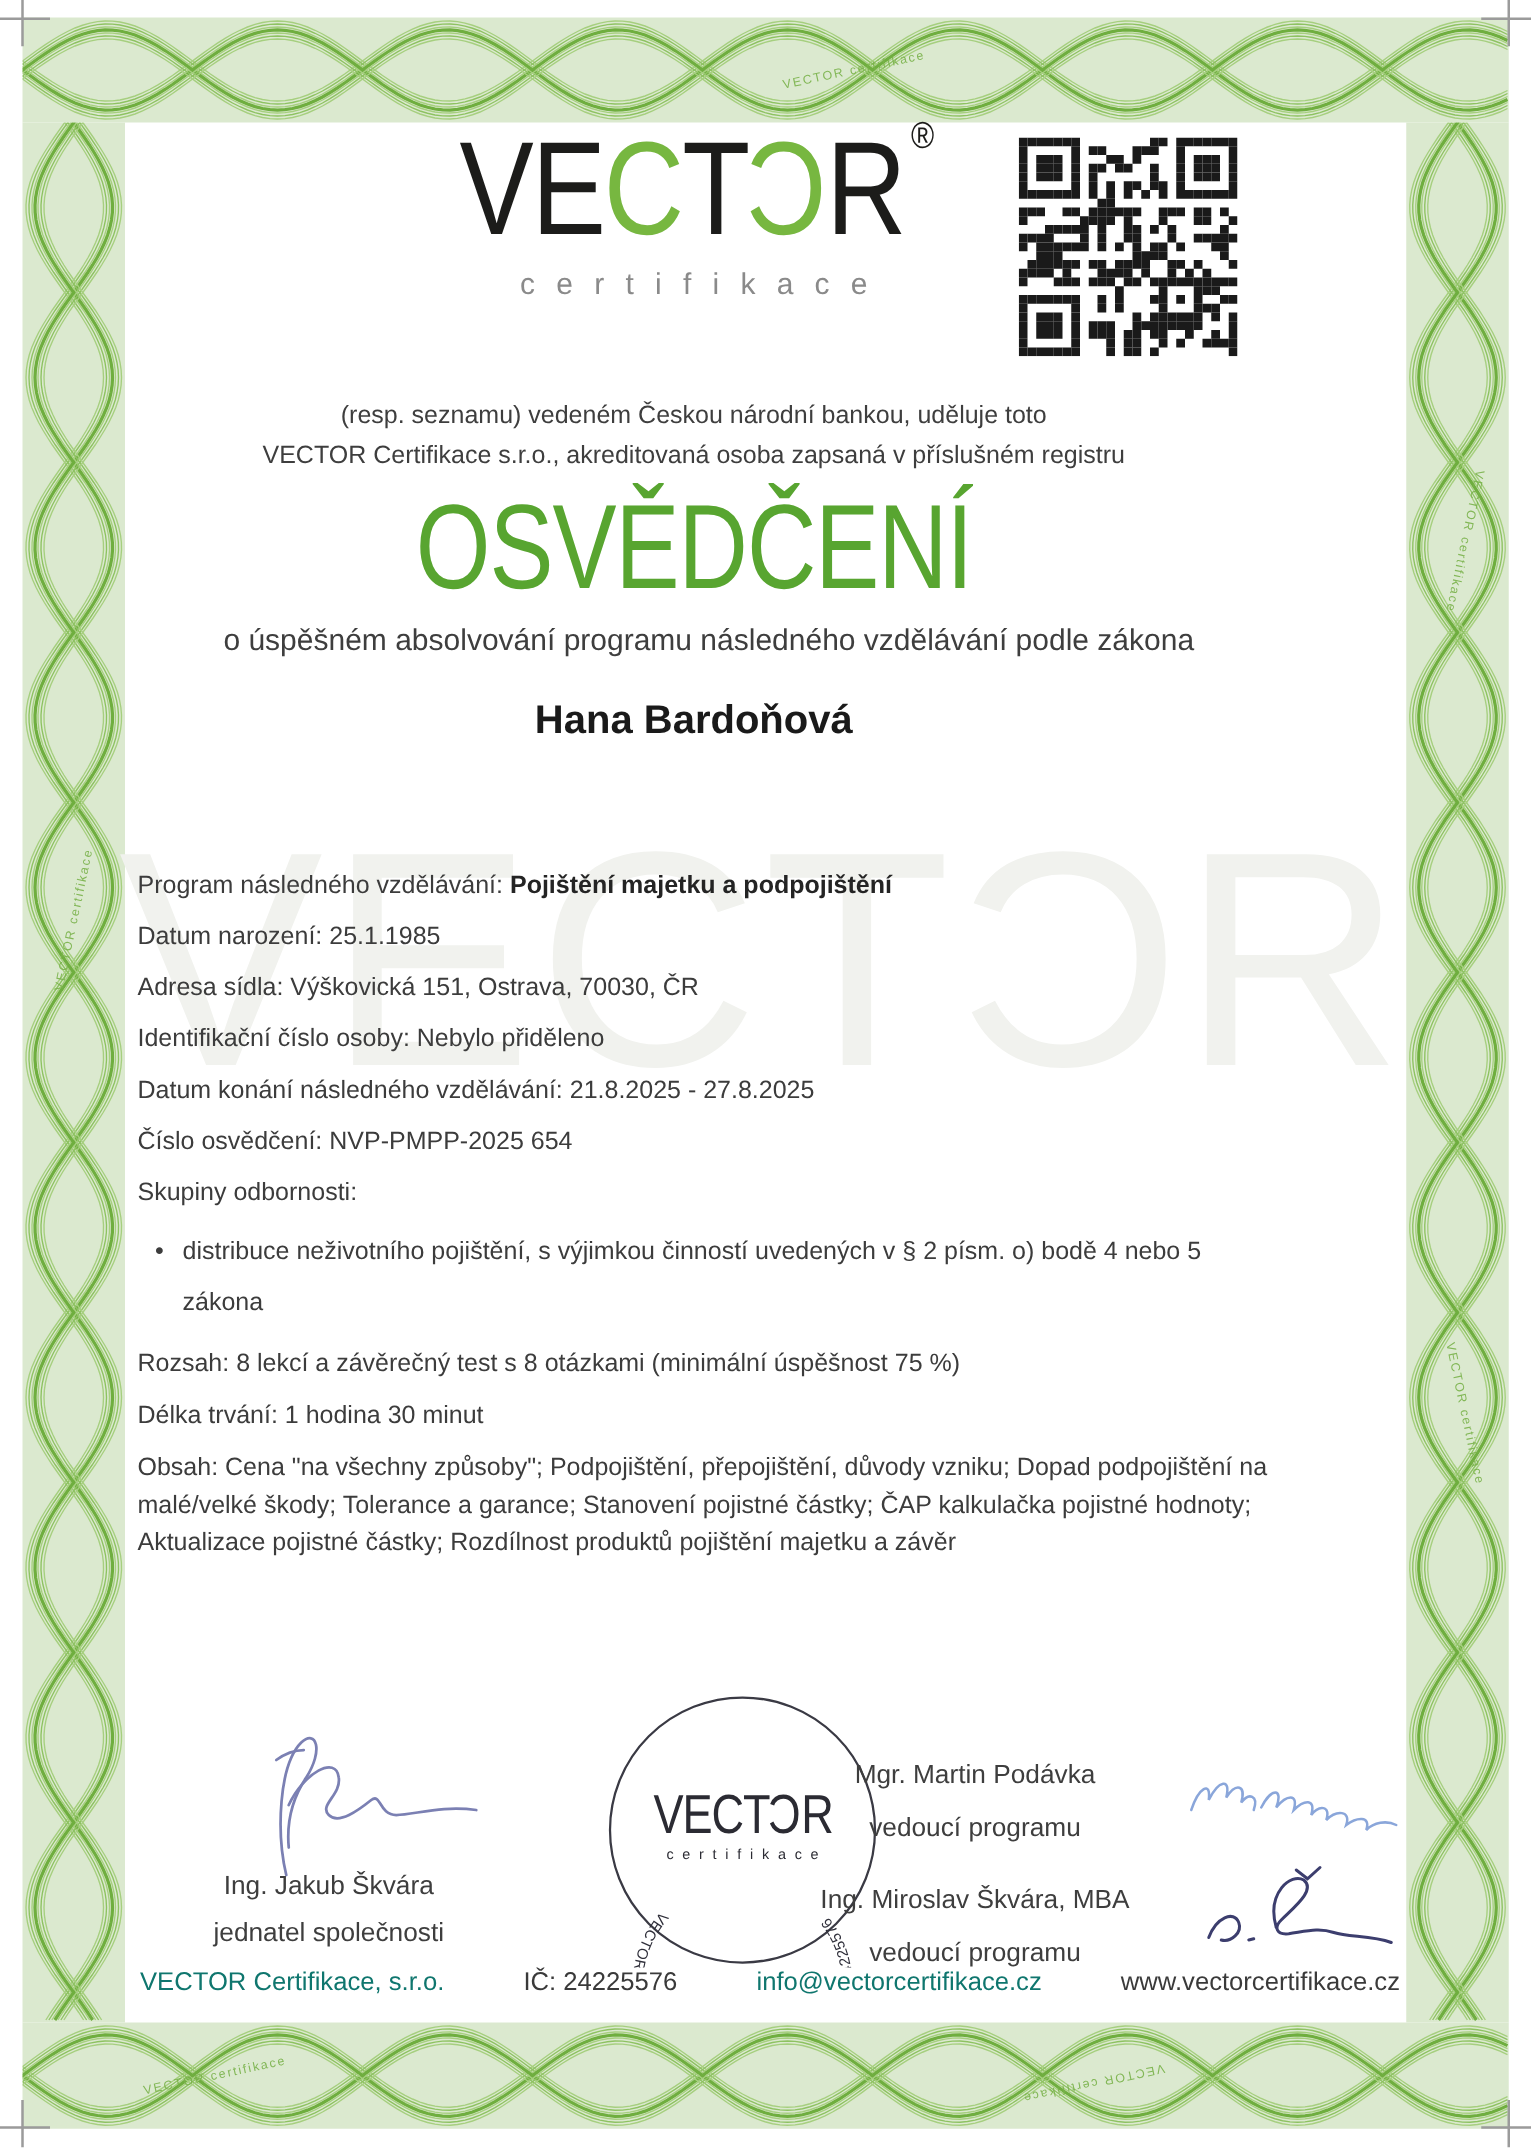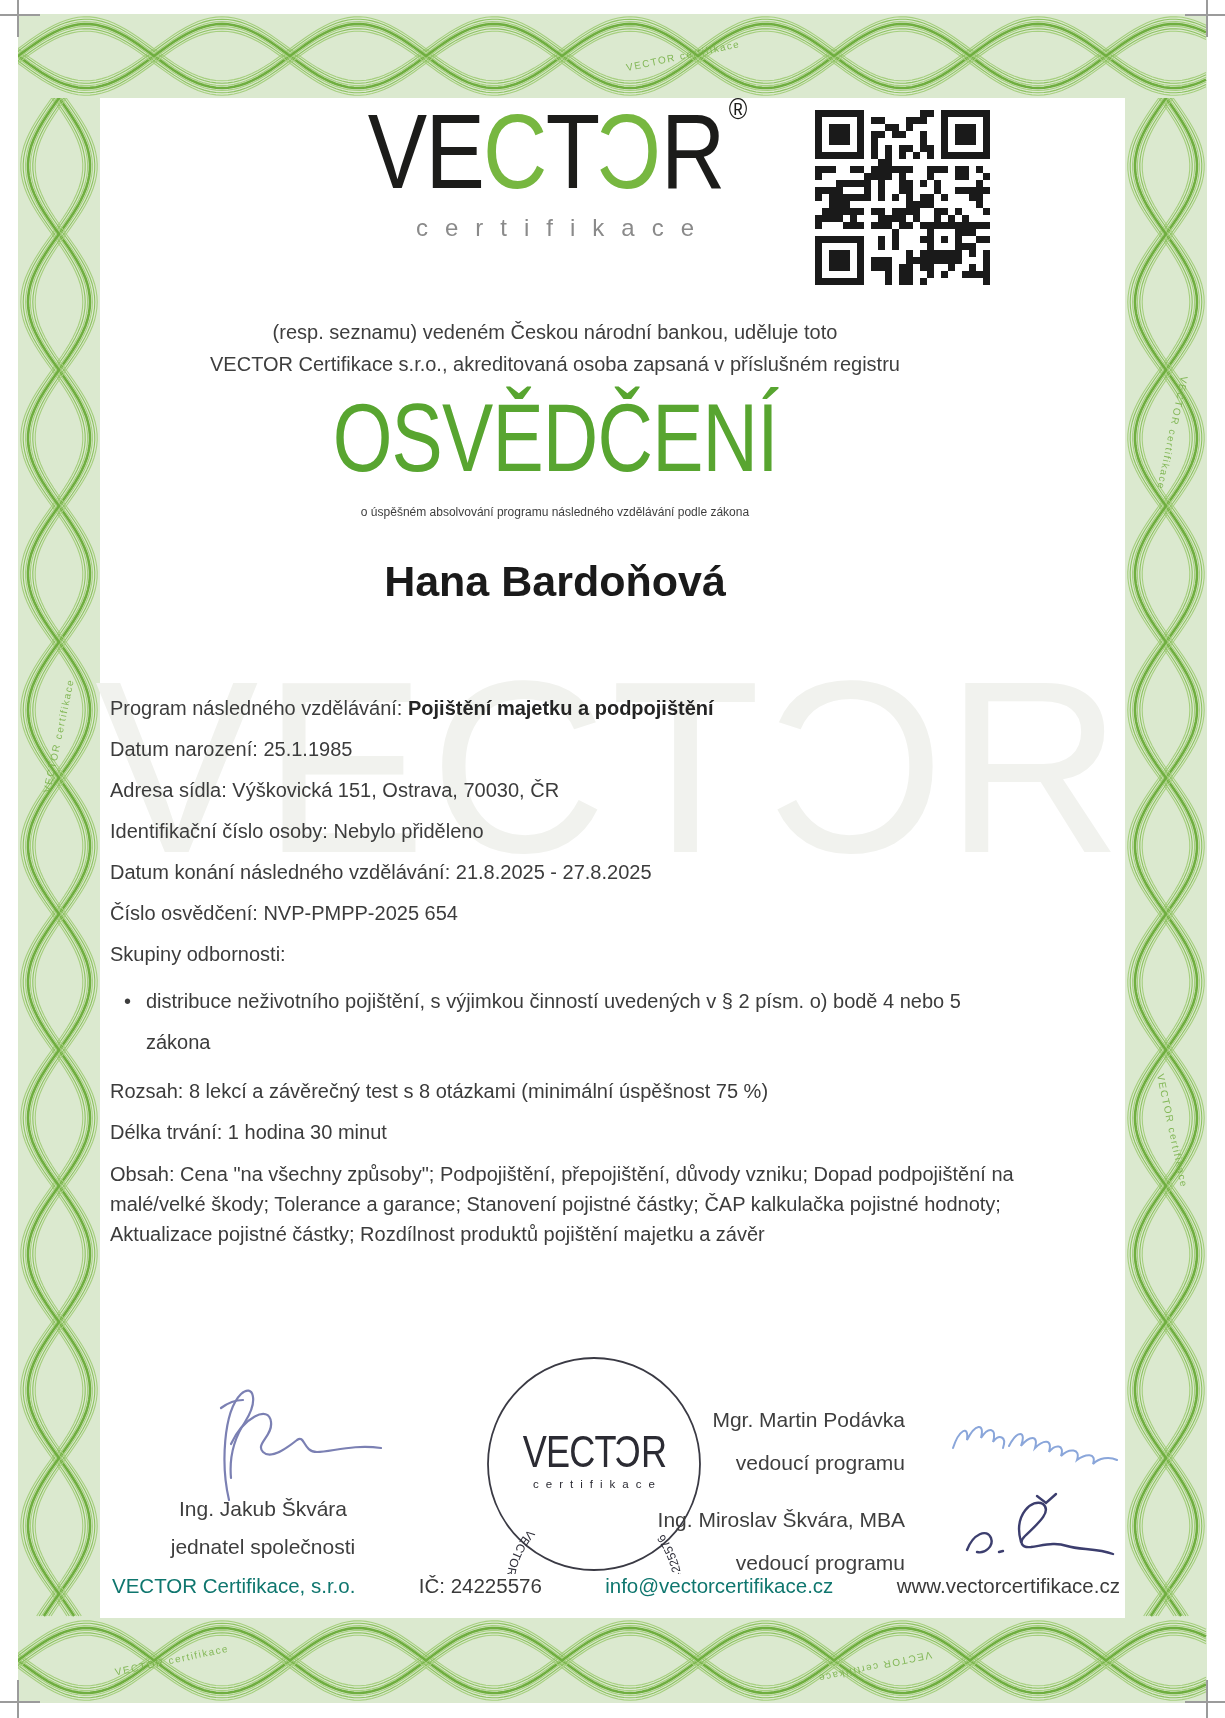--- a/index.html
+++ b/index.html
@@ -24,40 +24,40 @@
   .reg{display:inline-block;font-size:30px;vertical-align:top;position:relative;top:-4px;left:6px;letter-spacing:0;}
   .logo-sub{margin-top:10px;font-size:24px;letter-spacing:17px;padding-left:17px;color:#8a8a8a;}
 
   .qr{left:815px;top:110px;width:175px;height:175px;}
 
   
   .center-col{left:100px;width:910px;text-align:center;}
   .intro{top:316px;font-size:20px;line-height:32px;color:#3e3e3e;}
   .cert-title{top:390px;font-size:96px;line-height:1;color:#58a530;}
   .cert-title .squeeze{display:inline-block;transform:scaleX(.8);transform-origin:center;letter-spacing:-1px;white-space:nowrap;}
-  .subtitle{top:497px;font-size:12px;line-height:31px;color:#3e3e3e;}
-  .recipient{top:556px;font-size:43px;font-weight:700;color:#1a1a1a;line-height:1.2;}
+  .subtitle{top:497px;font-size:24px;line-height:31px;color:#3e3e3e;margin-left:12px;}
+  .recipient{top:556px;font-size:32px;font-weight:700;color:#1a1a1a;line-height:1.2;}
 
   
   .watermark{left:95px;top:645px;width:1035px;font-size:245px;line-height:1;color:#f1f2ee;
              letter-spacing:4px;white-space:nowrap;z-index:0;font-weight:400;}
 
   
   .details{left:110px;top:688px;width:905px;font-size:20px;color:#3c3c3c;z-index:2;}
   .detail-row{line-height:41px;white-space:nowrap;}
   .detail-row b{color:#242424;}
   .bullet-row{margin-top:6px;line-height:41px;padding-left:36px;}
   .bullet-glyph{display:inline-block;width:22px;margin-left:-22px;font-size:20px;}
   .scope-row{margin-top:8px;line-height:41px;}
   .duration-row{line-height:41px;}
   .content-par{margin-top:6px;line-height:30px;font-size:20px;}
 
   
   .sig-left-name{left:152px;top:1490px;width:222px;text-align:center;font-size:21px;line-height:38px;color:#3e3e3e;}
-  .sig-right{left:655px;width:250px;text-align:right;font-size:21px;line-height:43px;color:#3e3e3e;}
+  .sig-right{left:655px;width:250px;text-align:center;font-size:21px;line-height:43px;color:#3e3e3e;}
   .sig-right.r1{top:1398px;}
   .sig-right.r2{top:1498px;}
 
   .stamp{left:484px;top:1354px;width:220px;height:220px;z-index:3;}
   .stamp-inner{position:absolute;left:0;top:76px;width:220px;text-align:center;color:#2b2b33;}
   .stamp-word{display:inline-block;font-size:44px;line-height:1;letter-spacing:-1px;transform:scaleX(.82);white-space:nowrap;}
   .stamp-sub{margin-top:4px;font-size:11.5px;letter-spacing:7px;padding-left:7px;color:#2b2b33;}
 
   
   .footer{left:112px;top:1574px;width:1008px;display:flex;justify-content:space-between;

